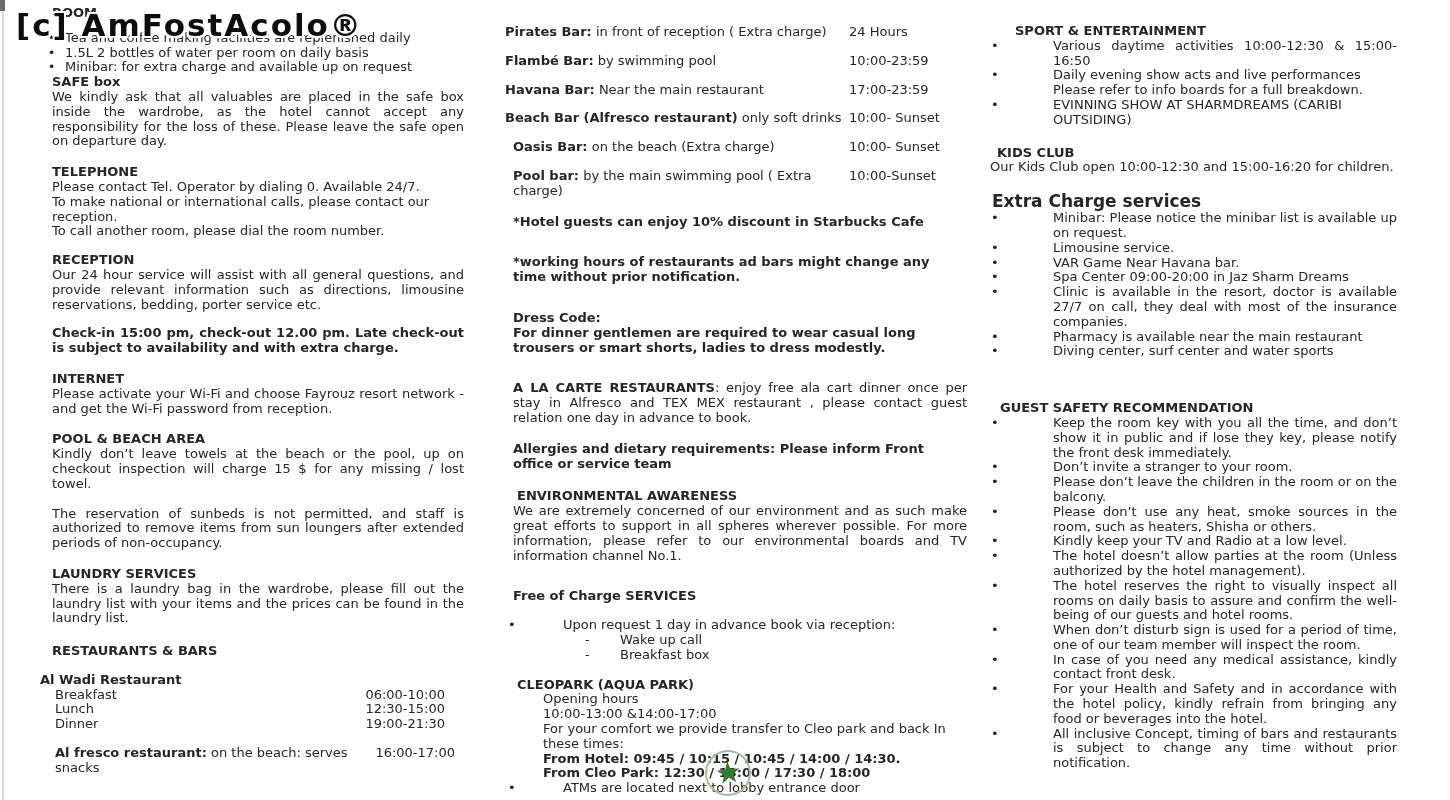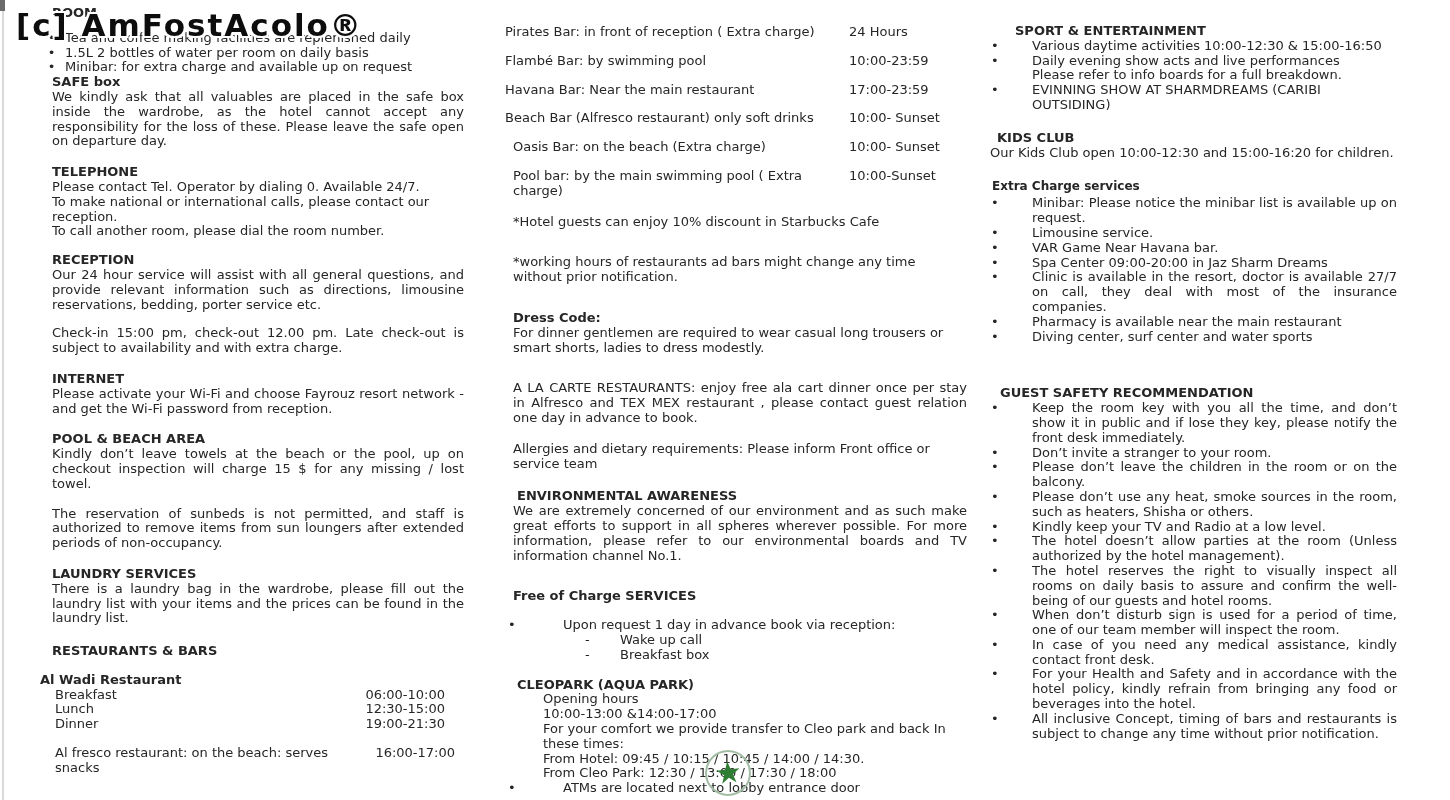--- a/index.html
+++ b/index.html
@@ -9,31 +9,31 @@
   .corner-mark{position:absolute;left:0;top:0;width:5px;height:11px;background:#6b6b6b;}
   .watermark{position:absolute;left:16px;top:18px;z-index:5;font-size:31px;font-weight:700;
              letter-spacing:2px;color:#0d0d0d;
              text-shadow:-2px -2px 0 #fff,2px -2px 0 #fff,-2px 2px 0 #fff,2px 2px 0 #fff,0 2px 0 #fff,2px 0 0 #fff;}
   .col{position:absolute;top:0;}
   .col-left{left:52px;width:412px;padding-top:6px;}
   .col-mid{left:505px;width:462px;padding-top:25px;}
   .col-right{left:985px;width:412px;padding-top:24px;}
   p,h3{margin:0;padding:0;font-size:13px;}
   .hd{font-weight:700;}
-  .b{font-weight:400;}
+  .b{font-weight:700;}
   .jus{text-align:justify;}
   .bul{display:flex;}
   .bul .d{flex:none;}
   .bul .t{flex:1;}
   
   .lb{margin-left:-14px;}
   .lb .d{width:27px;text-align:center;}
   
   .rb .d{width:47px;padding-left:6px;box-sizing:border-box;}
-  .rb .t{text-align:justify;}
+  .rb .t{text-align:justify;margin-left:21px;}
   
   .mb{margin-left:-5px;}
   .mb .d{width:63px;padding-left:8px;box-sizing:border-box;}
   .dashrow{display:flex;margin-left:80px;}
   .dashrow .d{width:35px;}
   .ind{padding-left:8px;}
   .ind12{padding-left:12px;}
   .bar-row{display:flex;margin-bottom:14px;}
   .bar-row .bar-text{flex:1;}
   .bar-row .bar-time{flex:none;width:118px;padding-left:4px;}
@@ -42,21 +42,21 @@
   .af-row{display:flex;justify-content:space-between;padding-left:3px;padding-right:9px;}
   .af-row .af-text{flex:1;padding-right:10px;}
   .cleo-line{padding-left:38px;}
   .cleo-hours{display:flex;padding-left:38px;flex-direction:column;}
   .cleo-hours .lab{width:157px;flex:none;}
   .greenstar{position:absolute;left:698px;top:750px;width:60px;text-align:center;z-index:2;}
   .star-circle{width:42px;height:42px;border:2px solid #a3bda4;border-radius:50%;margin:0 auto;
                display:flex;align-items:center;justify-content:center;}
   .star-glyph{color:#2e7d32;font-size:30px;line-height:30px;transform:rotate(-6deg);}
   .logo-text{font-size:9px;color:#7f917f;margin-top:1px;letter-spacing:0.5px;}
-  .extra-hd{font-size:12px;line-height:20px;}.mt10{margin-top:10px}.mt14{margin-top:14px}.mt15{margin-top:15px}
+  .extra-hd{font-size:17px;line-height:20px;}.mt10{margin-top:10px}.mt14{margin-top:14px}.mt15{margin-top:15px}
   .mt16{margin-top:16px}.mt20{margin-top:18px}.mt26{margin-top:26px}.mt42{margin-top:42px}
 </style>
 </head>
 <body>
 
 <div class="page">
   <div class="edge-left"></div>
   <div class="corner-mark"></div>
   <div class="watermark">[c] AmFostAcolo®</div>
 

